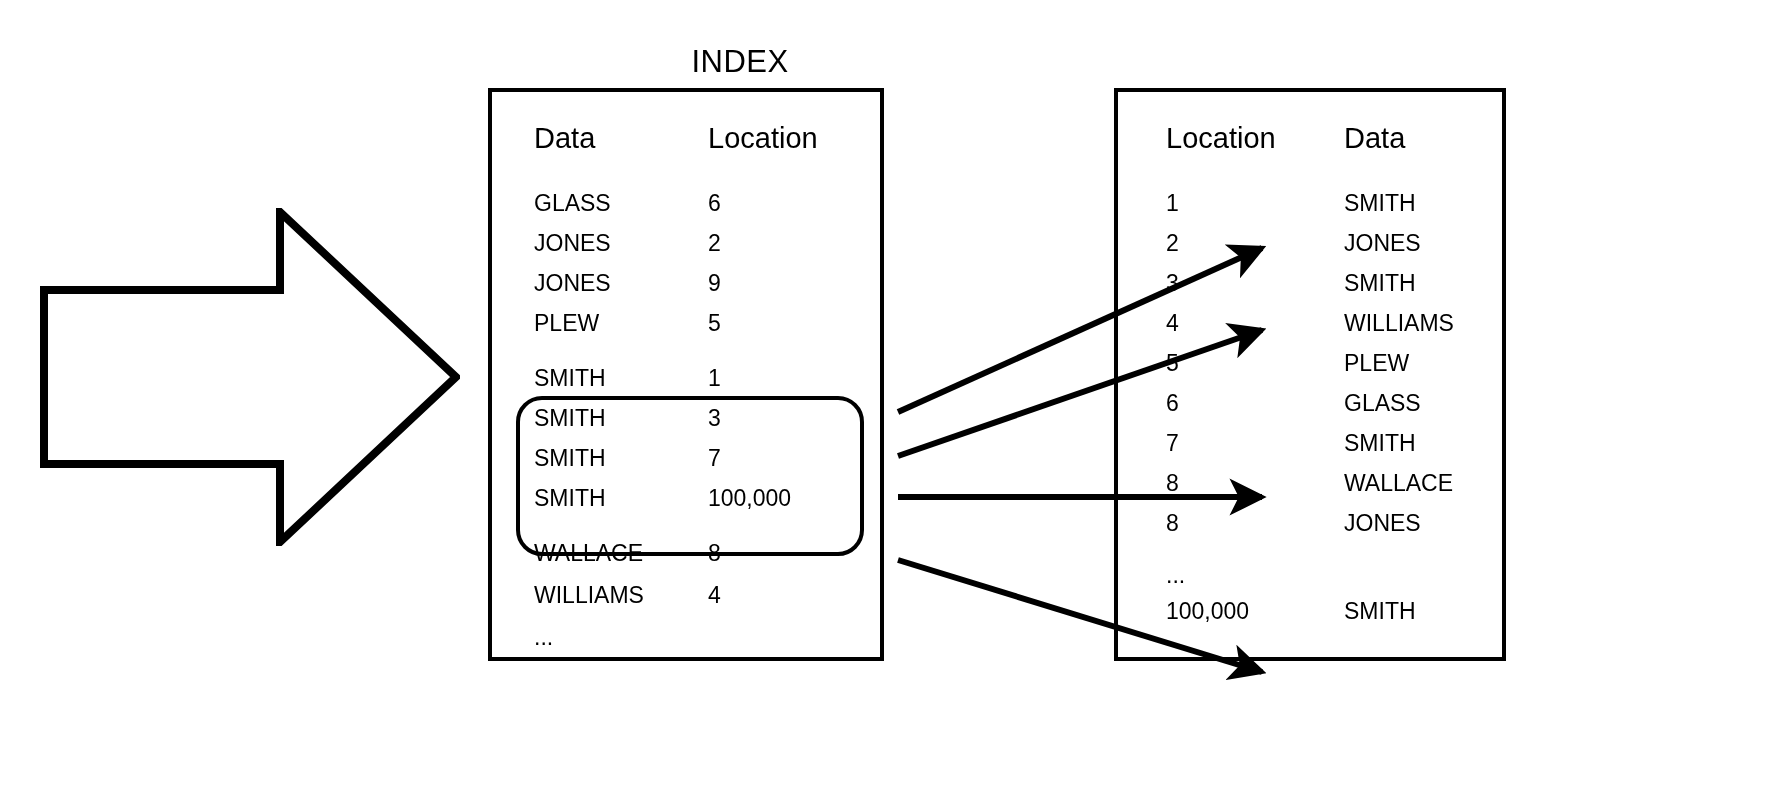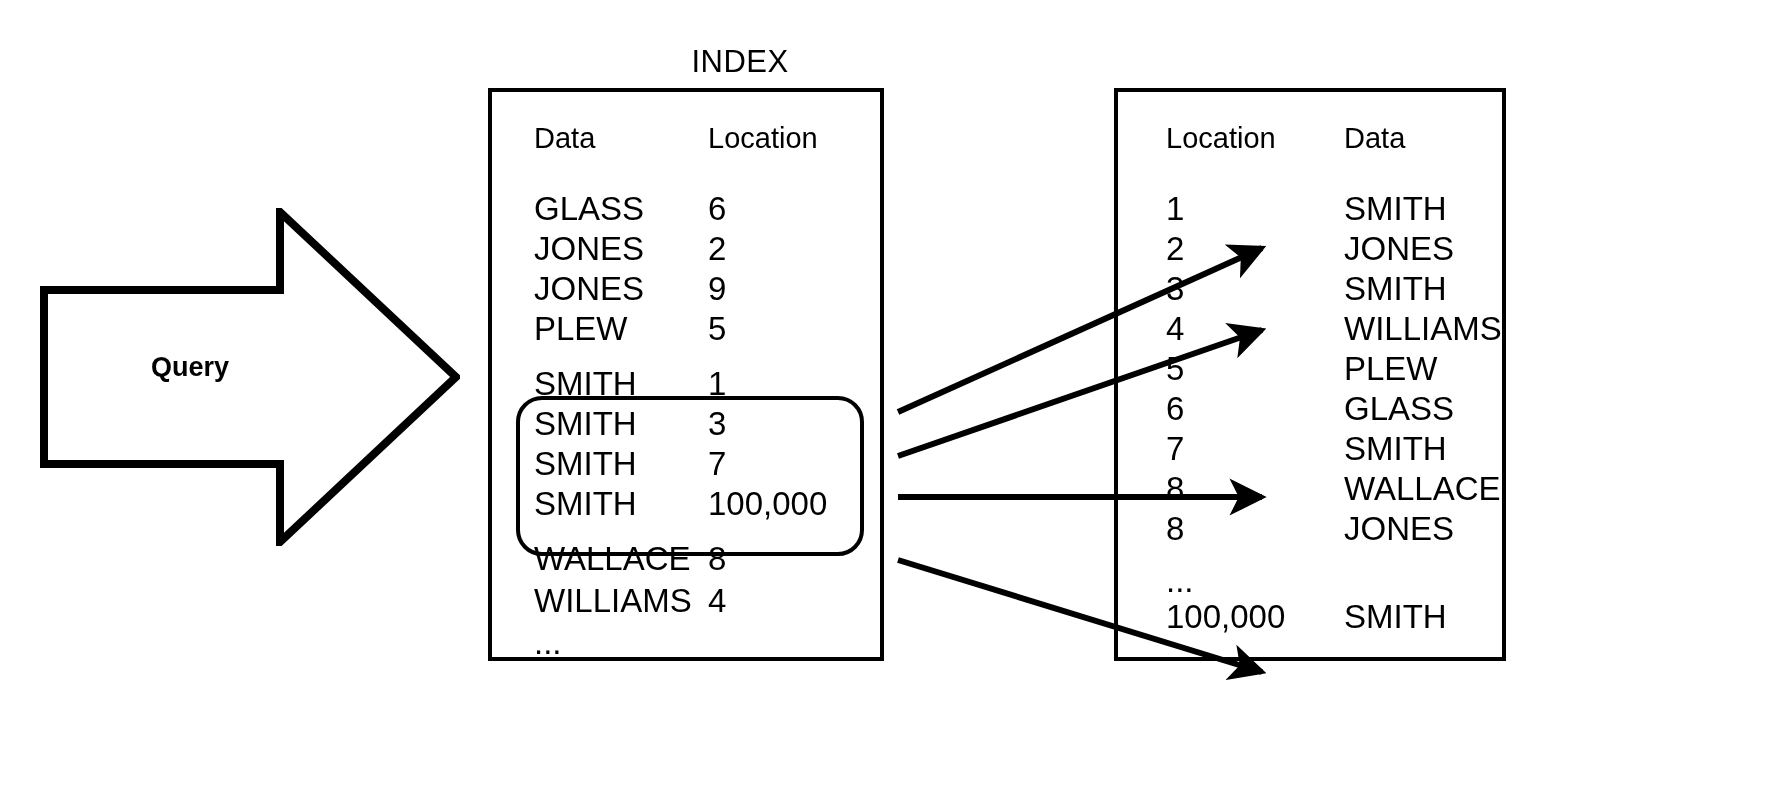--- a/index.html
+++ b/index.html
@@ -68,21 +68,21 @@
   
   .rows {
     position: absolute;
     left: 0; top: 0;
     width: 100%;
     height: 100%;
   }
   .row {
     position: absolute;
     display: flex;
-    font-size: 33px;
+    font-size: 23px;
     line-height: 1;
     white-space: nowrap;
     color: #000;
   }
   .row .c1 { display: inline-block; }
   .row .c2 { display: inline-block; }
   .row.header { font-size: 29px; }
 
   
   #panel-index .row { left: 42px; }
@@ -120,21 +120,20 @@
 <div id="canvas">
 
   <div class="caption" id="caption-index">INDEX</div>
 
 
   <div id="query-arrow">
     <svg viewBox="0 0 420 338" xmlns="http://www.w3.org/2000/svg" aria-hidden="true">
       <polygon points="4,82 240,82 240,4 416,169 240,334 240,256 4,256" fill="#ffffff" stroke="#000000" stroke-width="8" stroke-linejoin="miter"></polygon>
     </svg>
   </div>
-  <div id="query-label">Query</div>
 
   <div class="panel" id="panel-index">
     <div class="rows" id="index-rows">
         <div class="row header" style="top: 32px;">
           <span class="c1">Data</span>
           <span class="c2">Location</span>
         </div>
         <div class="row" style="top: 100px;">
           <span class="c1">GLASS</span>
           <span class="c2">6</span>

